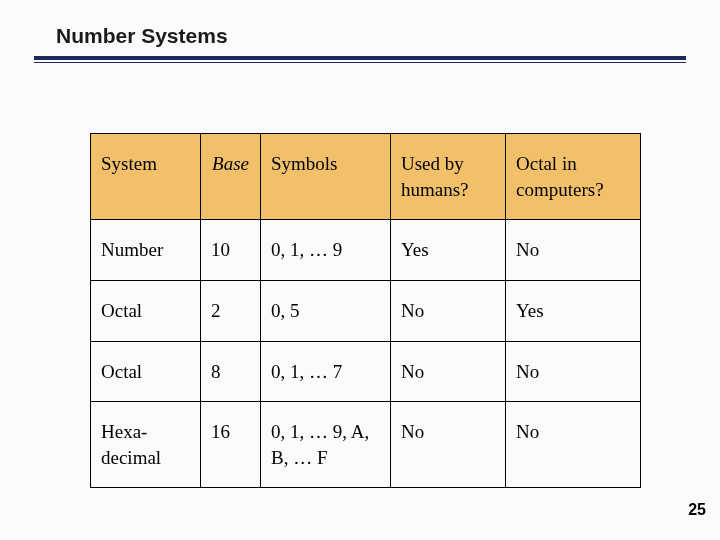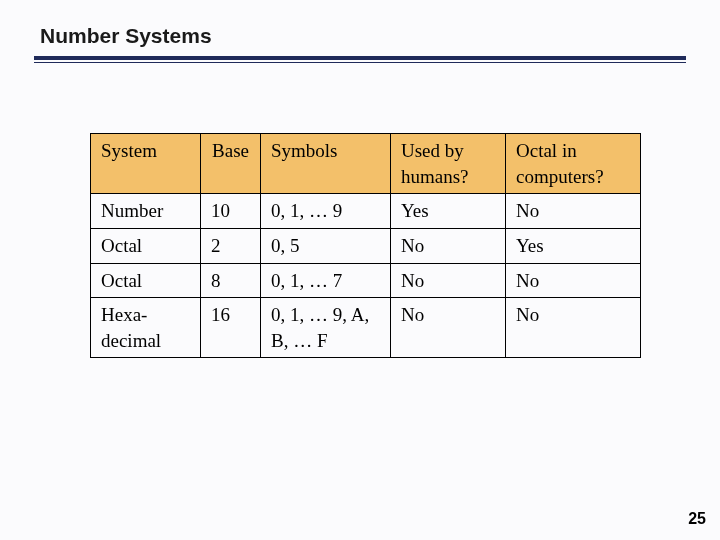--- a/index.html
+++ b/index.html
@@ -14,61 +14,61 @@
     width: 100%;
     height: 100%;
     padding: 24px 34px 0 34px;
   }
   .title {
     font-family: Arial, Helvetica, sans-serif;
     font-weight: bold;
     font-size: 21px;
     color: #1a1a1a;
     padding-bottom: 6px;
-    margin-left: 6px;
+    margin-left: 22px;
   }
   .rule-dark {
     border: none;
     border-top: 4px solid #1f2a5a;
     margin-top: 2px;
   }
   .rule-thin {
     border: none;
     border-top: 1px solid #1f2a5a;
     margin-top: 2px;
   }
   .table-wrap {
     margin: 70px 0 0 56px;
   }
   table {
     border-collapse: collapse;
     font-size: 19px;
   }
   th, td {
     border: 1.5px solid #000;
-    padding: 4px 10px;
+    padding: 17px 10px;
     text-align: left;
     vertical-align: top;
     line-height: 1.35;
   }
   thead th {
     background: #f3c06a;
     font-weight: normal;
   }
   .col-system { width: 110px; }
-  .col-base   { width: 60px; text-align: center; }
+  .col-base   { width: 60px; text-align: center; font-style: italic; }
   .col-sym    { width: 130px; }
   .col-hum    { width: 115px; text-align: center; }
   .col-comp   { width: 135px; text-align: center; }
   td.center { text-align: left; }
   thead th.col-hum, thead th.col-comp { text-align: left; }
   .page-num {
     position: absolute;
     right: 14px;
-    bottom: 12px;
+    bottom: 21px;
     font-family: Arial, Helvetica, sans-serif;
     font-weight: bold;
     font-size: 16px;
     color: #000;
   }
 </style>
 </head>
 <body>
 
 <div class="slide">

